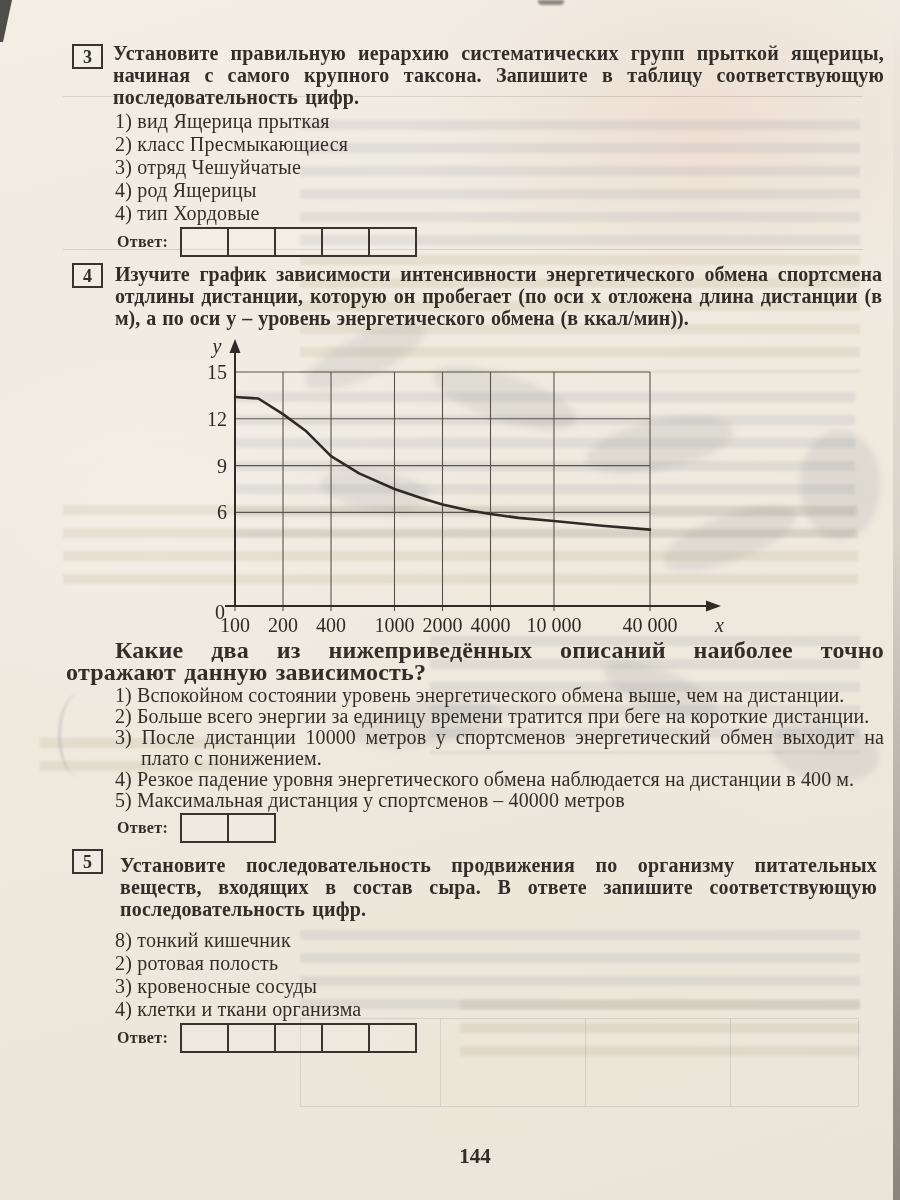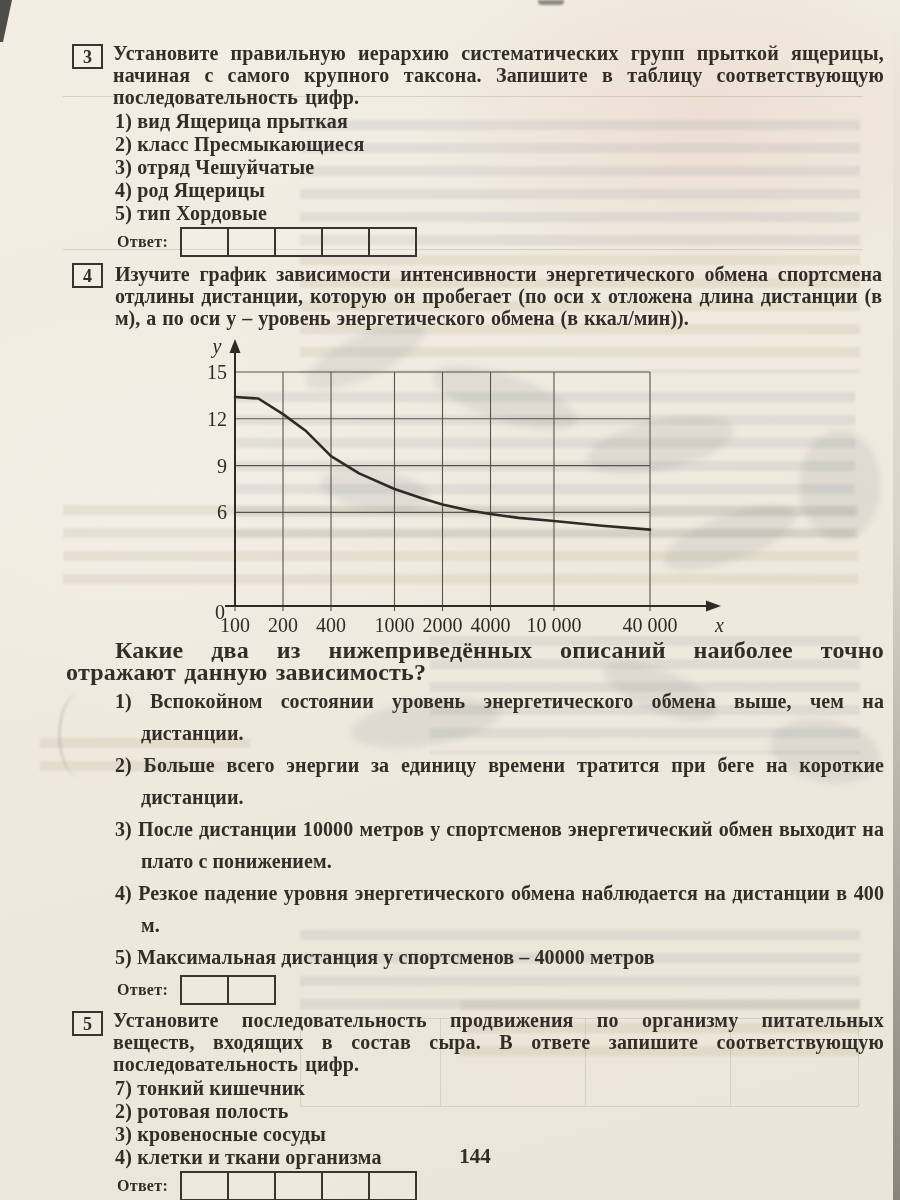--- a/index.html
+++ b/index.html
@@ -14,23 +14,23 @@
   .q{margin:0;}
   #q4,#q5{margin-top:4px;}
   .q-row{display:flex;align-items:flex-start;}
   .q-num-box{flex:0 0 auto;width:27px;height:21px;border:2px solid #3a342e;
     display:flex;align-items:center;justify-content:center;
     font-weight:700;font-size:18px;line-height:1;margin:2px 10px 0 0;background:rgba(255,255,255,.12);}
   .q-text{flex:1;font-size:20px;line-height:22px;font-weight:700;text-align:justify;
     letter-spacing:.2px;word-spacing:2px;}
   #q4 .q-text{letter-spacing:0;word-spacing:1px;}
   .items{margin:2px 0 0 43px;}
-  .item{font-size:20px;line-height:23px;font-weight:700;padding-left:26px;text-indent:-26px;
+  .item{font-size:20px;line-height:23px;font-weight:400;padding-left:26px;text-indent:-26px;
     letter-spacing:.2px;text-align:justify;}
-  #q4 .item{line-height:32px;letter-spacing:.1px;}
+  #q4 .item{line-height:21px;letter-spacing:.1px;}
   .subq{font-size:24px;line-height:22px;font-weight:700;margin:0 0 0 -6px;text-indent:49px;
     text-align:justify;letter-spacing:.2px;word-spacing:2px;}
   .answer-row{display:flex;align-items:center;margin:2px 0 0 45px;}
   .answer-label{font-weight:700;font-size:16px;margin-right:12px;letter-spacing:.3px;}
   .answer-grid{display:flex;border:2px solid #3a342e;background:rgba(255,255,255,.10);}
   .answer-cell{width:45px;height:26px;border-right:2px solid #3a342e;}
   .answer-cell:last-child{border-right:none;}
   .chart-wrap{margin:0 0 0 115px;position:relative;}
   .chart-wrap svg{display:block;}
   .chart-wrap svg text{font-family:"Liberation Serif",serif;}
@@ -95,21 +95,21 @@
         <div class="q-num-box">
           <span>3</span>
         </div>
         <p class="q-text" style="margin:0;">Установите правильную иерархию систематических групп прыткой ящерицы, начиная с самого крупного таксона. Запишите в таблицу соответствующую последовательность цифр.</p>
       </div>
       <div class="items">
         <div class="item">1) вид Ящерица прыткая</div>
         <div class="item">2) класс Пресмыкающиеся</div>
         <div class="item">3) отряд Чешуйчатые</div>
         <div class="item">4) род Ящерицы</div>
-        <div class="item">5) тип Хордовые</div>
+        <div class="item">4) тип Хордовые</div>
       </div>
       <div class="answer-row">
         <span class="answer-label">Ответ:</span>
         <div class="answer-grid">
             <div class="answer-cell"></div>
             <div class="answer-cell"></div>
             <div class="answer-cell"></div>
             <div class="answer-cell"></div>
             <div class="answer-cell"></div>
           </div>
@@ -181,24 +181,24 @@
             <div class="answer-cell"></div>
           </div>
       </div>
     </section>
 
     <section class="q" id="q5">
       <div class="q-row">
         <div class="q-num-box">
           <span>5</span>
         </div>
-        <p class="q-text" style="margin:0;">Установите последовательность продвижения по организму питательных веществ, входящих в состав сыра. В ответе запишите соответствующую последовательность цифр.</p>
+        <p class="q-text" style="margin:7px;">Установите последовательность продвижения по организму питательных веществ, входящих в состав сыра. В ответе запишите соответствующую последовательность цифр.</p>
       </div>
       <div class="items">
-        <div class="item">7) тонкий кишечник</div>
+        <div class="item">8) тонкий кишечник</div>
         <div class="item">2) ротовая полость</div>
         <div class="item">3) кровеносные сосуды</div>
         <div class="item">4) клетки и ткани организма</div>
       </div>
       <div class="answer-row">
         <span class="answer-label">Ответ:</span>
         <div class="answer-grid">
             <div class="answer-cell"></div>
             <div class="answer-cell"></div>
             <div class="answer-cell"></div>

